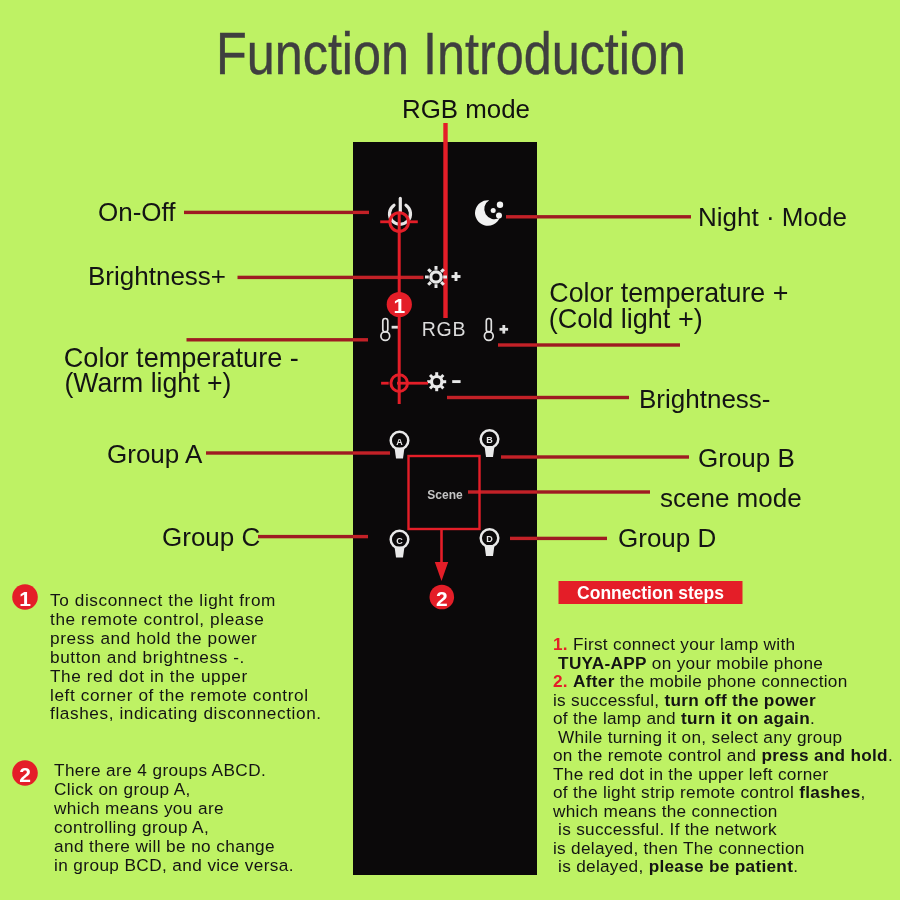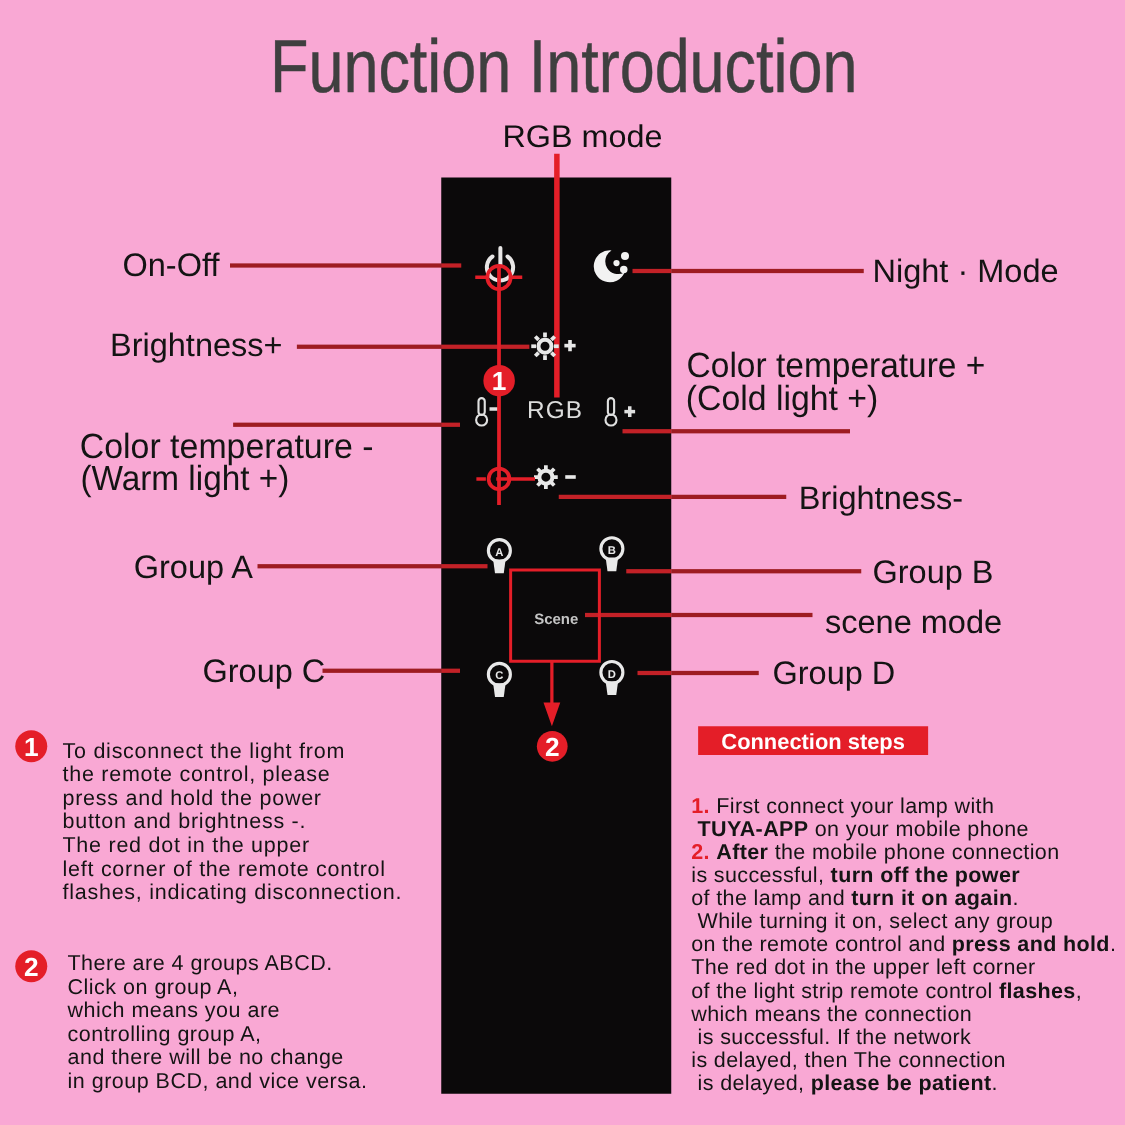--- a/index.html
+++ b/index.html
@@ -1,16 +1,16 @@
 <!DOCTYPE html>
 <html><head>
 <meta charset="utf-8">
 <style>
 html,body{margin:0;padding:0;background:#fff;}
-#page{position:relative;width:900px;height:900px;background:#f9a8d4;overflow:hidden;
+#page{position:relative;width:900px;height:900px;background:#bef264;overflow:hidden;
 font-family:"Liberation Sans", sans-serif;}
 svg{position:absolute;left:0;top:0;}
 text{font-family:"Liberation Sans", sans-serif;}
 </style>
 </head>
 <body>
 <div id="page">
 <svg width="900" height="900" viewBox="0 0 900 900">
 
   <text x="451" y="73.5" font-size="60" fill="#3f3f3f" stroke="#3f3f3f" stroke-width="0.4" text-anchor="middle" textLength="470" lengthAdjust="spacingAndGlyphs">Function Introduction</text>

